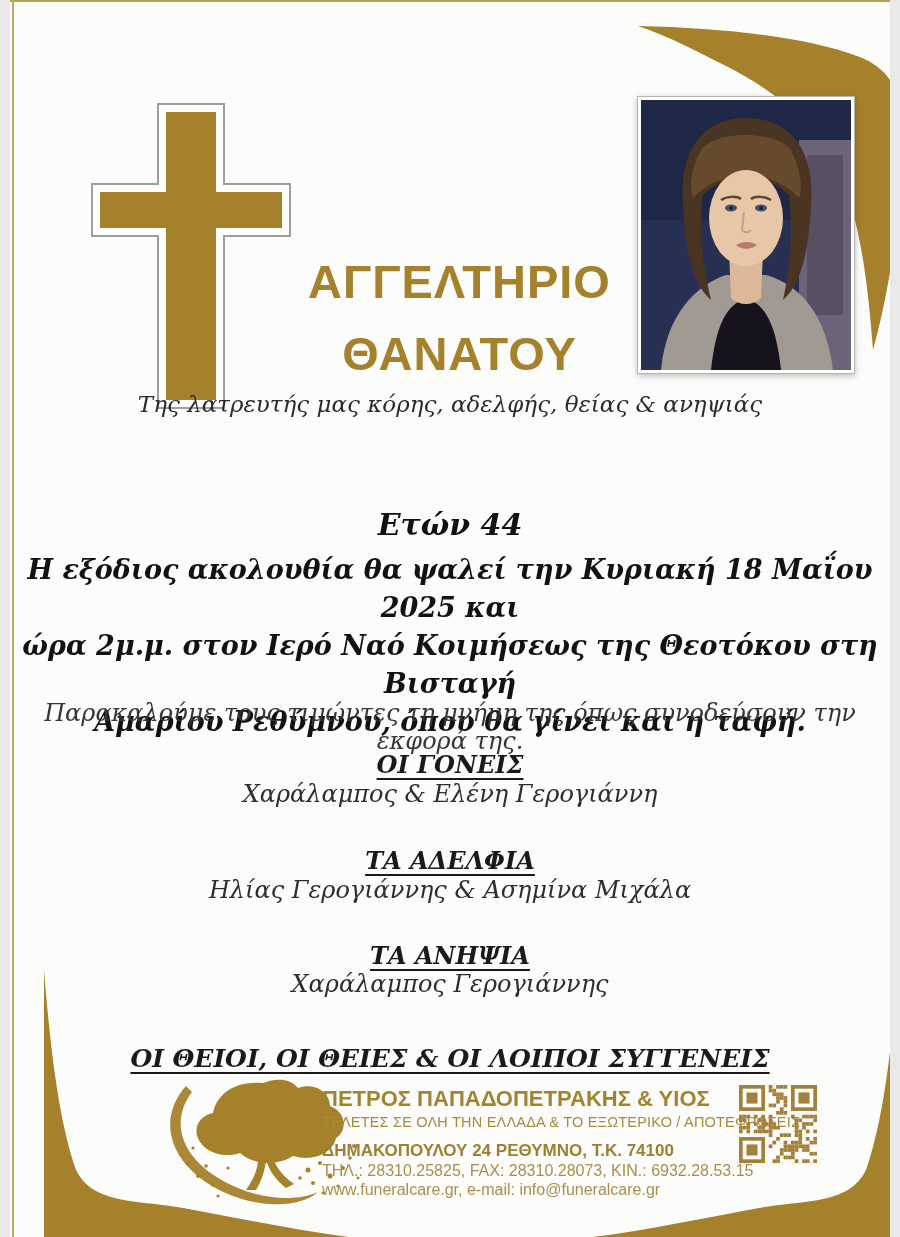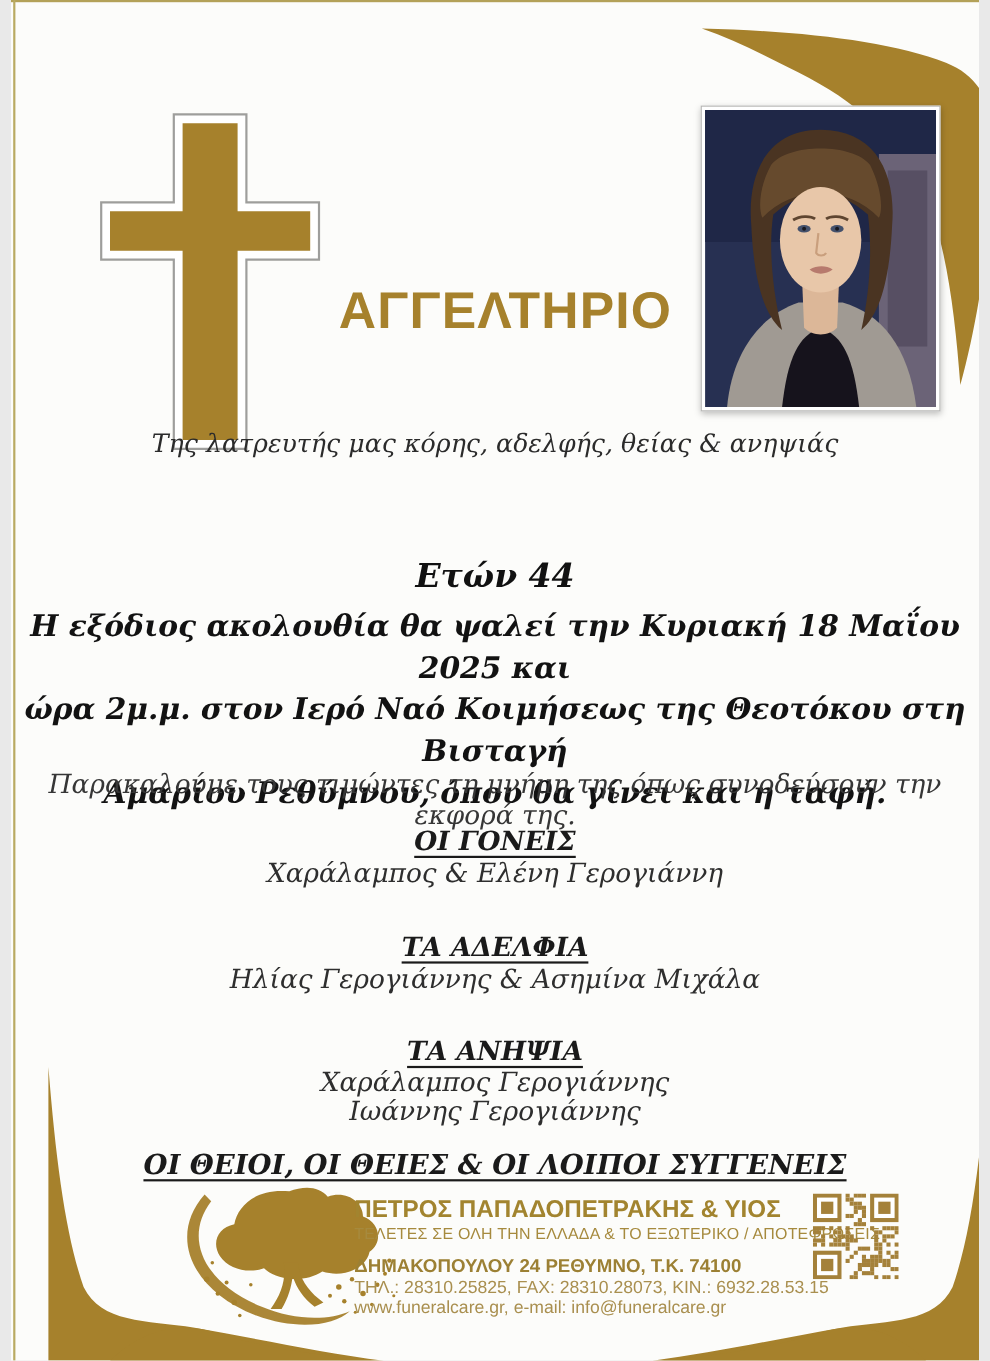--- a/index.html
+++ b/index.html
@@ -75,20 +75,21 @@
     <path fill="#a6812c" d="M 832 1237 C 804 1210, 770 1200, 734 1212 C 690 1226, 636 1233, 587 1237 Z"></path>
   </svg>
 
   <svg class="abs" style="left:78px;top:100px;" width="206" height="312" viewBox="0 0 206 312">
     <path d="M 70 4 L 136 4 L 136 84 L 202 84 L 202 136 L 136 136 L 136 308 L 70 308 L 70 136 L 4 136 L 4 84 L 70 84 Z" fill="#ffffff" stroke="#9e9e9c" stroke-width="2"></path>
     <path d="M 78 12 L 128 12 L 128 92 L 194 92 L 194 128 L 128 128 L 128 300 L 78 300 L 78 128 L 12 128 L 12 92 L 78 92 Z" fill="#a6812c"></path>
   </svg>
 
   <div class="abs main-title">
     <div>ΑΓΓΕΛΤΗΡΙΟ</div>
+    <div>ΘΑΝΑΤΟΥ</div>
   </div>
 
   <div class="abs photo">
     <svg width="210" height="270" viewBox="0 0 210 270">
       <rect width="210" height="270" fill="#273052"></rect>
       <rect x="0" y="0" width="210" height="120" fill="#1f2747"></rect>
       <rect x="158" y="40" width="52" height="230" fill="#6b6377"></rect>
       <rect x="166" y="55" width="36" height="160" fill="#574f63"></rect>
 
       <path d="M 20 270 C 25 215, 55 185, 85 175 L 125 175 C 160 185, 185 215, 192 270 Z" fill="#a09a93"></path>
@@ -131,21 +132,20 @@
 
   <div class="abs centered sec-head siblings-h">
     <span>ΤΑ ΑΔΕΛΦΙΑ</span>
   </div>
   <div class="abs centered sec-names siblings-n">Ηλίας Γερογιάννης &amp; Ασημίνα Μιχάλα</div>
 
   <div class="abs centered sec-head nephews-h">
     <span>ΤΑ ΑΝΗΨΙΑ</span>
   </div>
   <div class="abs centered sec-names nephews-n1">Χαράλαμπος Γερογιάννης</div>
-  <div class="abs centered sec-names nephews-n2">Ιωάννης Γερογιάννης</div>
 
   <div class="abs centered relatives">
     <span>ΟΙ ΘΕΙΟΙ, ΟΙ ΘΕΙΕΣ &amp; ΟΙ ΛΟΙΠΟΙ ΣΥΓΓΕΝΕΙΣ</span>
   </div>
 
   <svg class="abs logo" width="210" height="155" viewBox="0 0 210 155">
     <g fill="#a6812c" stroke="none">
 
       <path d="M 28 18 C -5 55, 15 105, 75 128 C 110 141, 145 138, 160 124 C 140 133, 108 132, 80 120
                C 28 99, 8 58, 34 24 Z" opacity=".95"></path>

